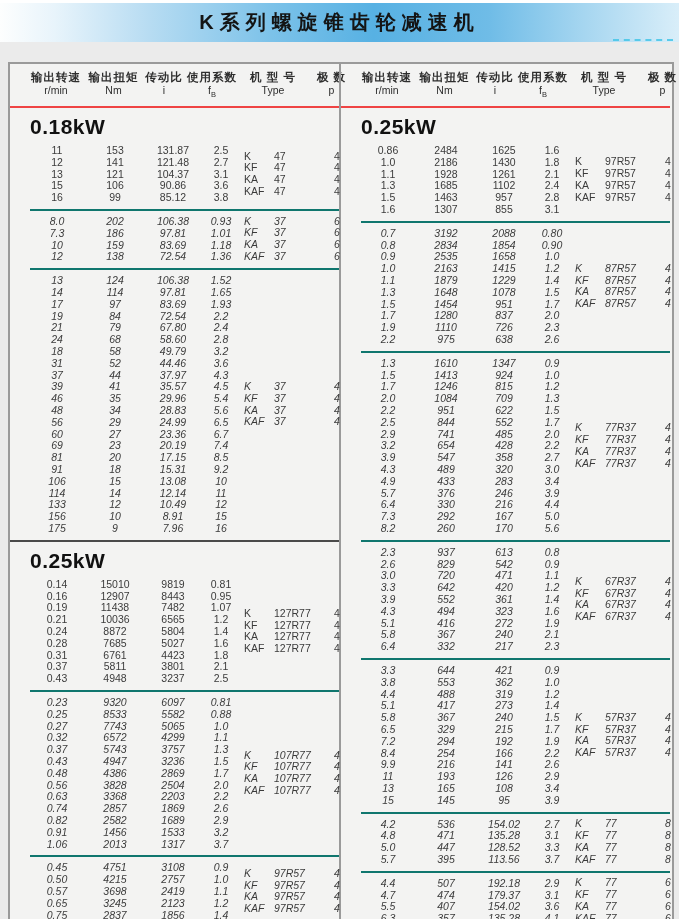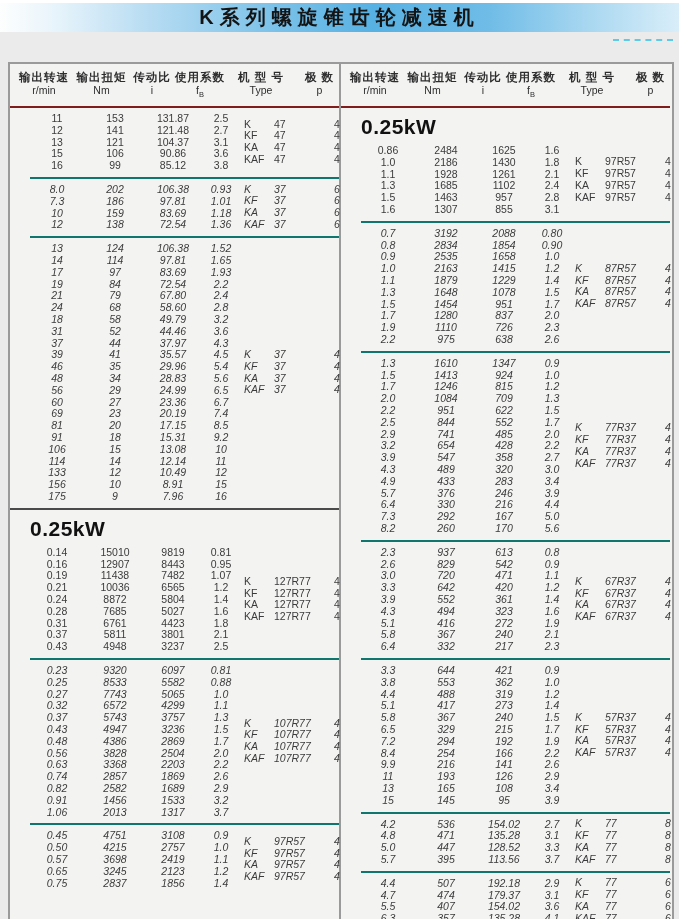--- a/index.html
+++ b/index.html
@@ -4,41 +4,41 @@
 <style>
   html,body{margin:0;padding:0;}
   body{
     width:679px;height:919px;position:relative;overflow:hidden;
     background:#ebebeb;
     font-family:"Liberation Sans","DejaVu Sans",sans-serif;
     -webkit-font-smoothing:antialiased;
   }
   .topstrip{position:absolute;top:0;left:0;width:679px;height:3px;background:#ffffff;}
   .titlebar{
-    position:absolute;top:3px;left:0;width:679px;height:29px;
+    position:absolute;top:3px;left:0;width:679px;height:39px;
     background:linear-gradient(90deg,#fdfefe 0%,#e8f4fb 8%,#b7dcf2 22%,#7cc2e9 40%,#57b1e3 55%,#6fbce7 72%,#a6d6f0 86%,#d9eef9 100%);
     display:flex;align-items:center;justify-content:center;
   }
   .titlebar .t{
     font-size:20px;font-weight:bold;color:#141414;letter-spacing:6px;white-space:nowrap;
   }
   .dashdecor{
     position:absolute;top:39px;right:6px;width:60px;height:0;
     border-top:2px dashed #45c6e8;opacity:.85;
   }
   .maintable{
     position:absolute;left:8px;top:62px;width:662px;
     background:#f3f3f2;border:2px solid #9a9a9a;
     display:flex;align-items:stretch;
   }
   .half{width:329px;display:flex;flex-direction:column;}
   .half.right{border-left:2px solid #9a9a9a;width:329px;}
   .hdr{
     display:grid;grid-template-columns:60px 55px 46px 50px 72px 45px;
-    padding:6px 0 5px 4px;border-bottom:2px solid #7f1d1d;
+    padding:6px 0 5px 16px;border-bottom:2px solid #ef4444;
   }
   .hcell{text-align:center;color:#2e2e2e;}
   .hcell .cn{font-size:11.5px;font-weight:bold;letter-spacing:1px;line-height:14px;}
   .hcell .un{font-size:10.5px;line-height:13px;}
   .hcell sub{font-size:7.5px;}
   .sections{flex:1;display:flex;flex-direction:column;}
   .section + .section{border-top:2px solid #4a4a4a;}
   .sec-title{
     font-size:21px;font-weight:bold;color:#111;
     margin:7px 0 1px 20px;letter-spacing:0.5px;line-height:24px;
@@ -94,20 +94,21 @@
           <div class="cn">机 型 号</div>
           <div class="un">Type</div>
         </div>
         <div class="hcell">
           <div class="cn">极  数</div>
           <div class="un">p</div>
         </div>
       </div>
       <div class="sections">
         <div class="section">
+          <div class="sec-title">0.18kW</div>
           <div class="block">
             <div class="numgrid">
               <div class="ncell">11</div>
               <div class="ncell">153</div>
               <div class="ncell">131.87</div>
               <div class="ncell">2.5</div>
               <div class="ncell">12</div>
               <div class="ncell">141</div>
               <div class="ncell">121.48</div>
               <div class="ncell">2.7</div>

